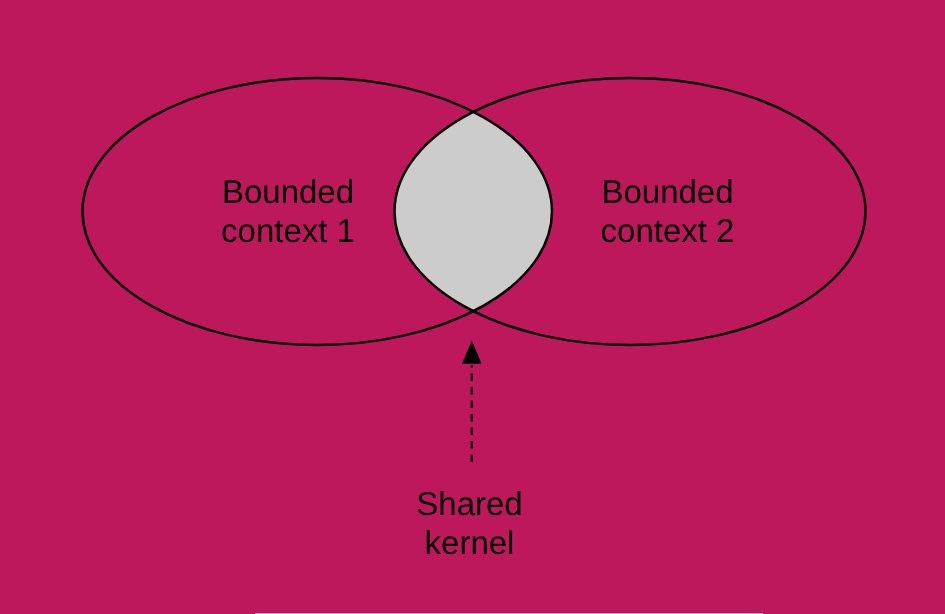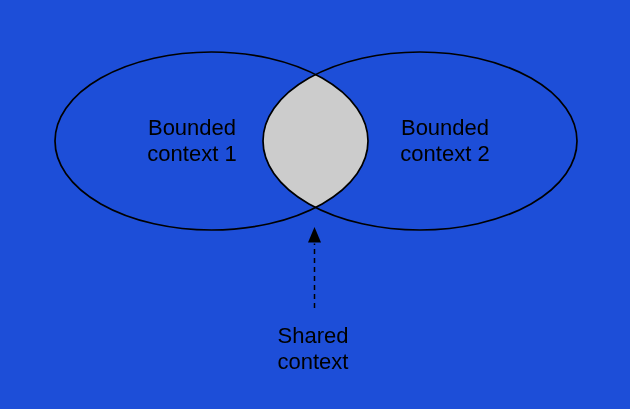--- a/index.html
+++ b/index.html
@@ -4,21 +4,21 @@
 <style>
   html, body {
     margin: 0;
     padding: 0;
     background: #ffffff;
   }
   .canvas {
     position: relative;
     width: 630px;
     height: 409px;
-    background: #1d4ed8;
+    background: #be185d;
     overflow: hidden;
     font-family: "Liberation Sans", sans-serif;
   }
   .canvas svg {
     position: absolute;
     left: 0;
     top: 0;
   }
   .diagram-label {
     position: absolute;
@@ -53,15 +53,15 @@
     <polygon points="314.5,227 308,242.5 321,242.5" fill="#000000"></polygon>
   </svg>
 
   <div class="diagram-label label-context-1">Bounded
 context 1</div>
 
   <div class="diagram-label label-context-2">Bounded
 context 2</div>
 
   <div class="diagram-label label-shared-kernel">Shared
-context</div>
+kernel</div>
 
 </div>
 
 </body></html>

